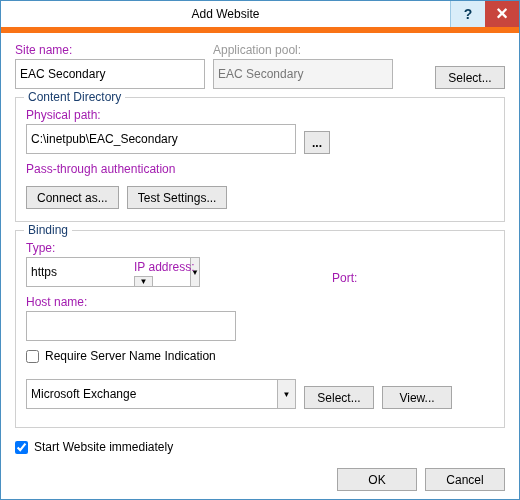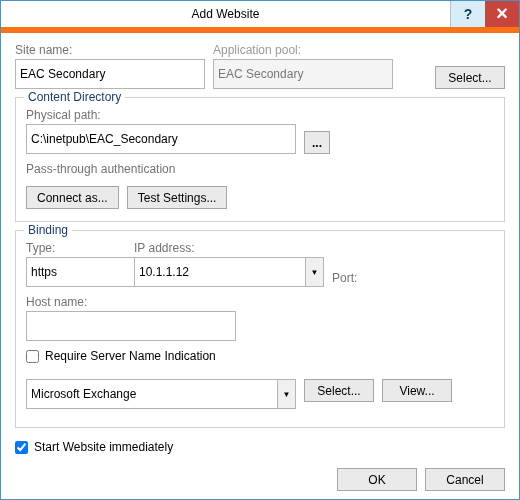--- a/index.html
+++ b/index.html
@@ -59,21 +59,21 @@
     box-sizing: border-box;
   }
   .row {
     display: flex;
     gap: 8px;
     align-items: flex-end;
     margin-bottom: 6px;
   }
   .label {
     font-size: 12px;
-    color: #737373;
+    color: #a21caf;
     margin-bottom: 2px;
   }
   .label.dim {
     color: #9a9a9a;
   }
   .col {
     display: flex;
     flex-direction: column;
   }
   input[type=text], .textinput, select {
@@ -211,41 +211,40 @@
         <div class="col" style="width:100px;">
           <div class="label">Type:</div>
           <div class="combo">
             <input type="text" value="https" style="">
             <div class="arrow">▼</div>
           </div>
         </div>
         <div class="col" style="width:190px;">
           <div class="label">IP address:</div>
           <div class="combo">
-            <input type="text" value="10.1.1.12" style="">
             <div class="arrow">▼</div>
           </div>
         </div>
         <div class="col" style="width:60px;">
           <div class="label">Port:</div>
         </div>
       </div>
 
       <div class="col" style="margin-top:8px;">
         <div class="label">Host name:</div>
         <input type="text" class="textinput" style="width: 210px;" value="">
       </div>
 
       <div class="checkbox-row">
         <input type="checkbox" style="">
         <span>Require Server Name Indication</span>
       </div>
 
       <div class="col" style="margin-top:16px;">
-        <div class="row" style="align-items:flex-start;">
+        <div class="row" style="align-items:flex-end;">
           <div class="combo" style="width:270px;">
             <input type="text" value="Microsoft Exchange" style="">
             <div class="arrow">▼</div>
           </div>
           <button class="btn-std">Select...</button>
           <button class="btn-std">View...</button>
         </div>
       </div>
     </div>
 

